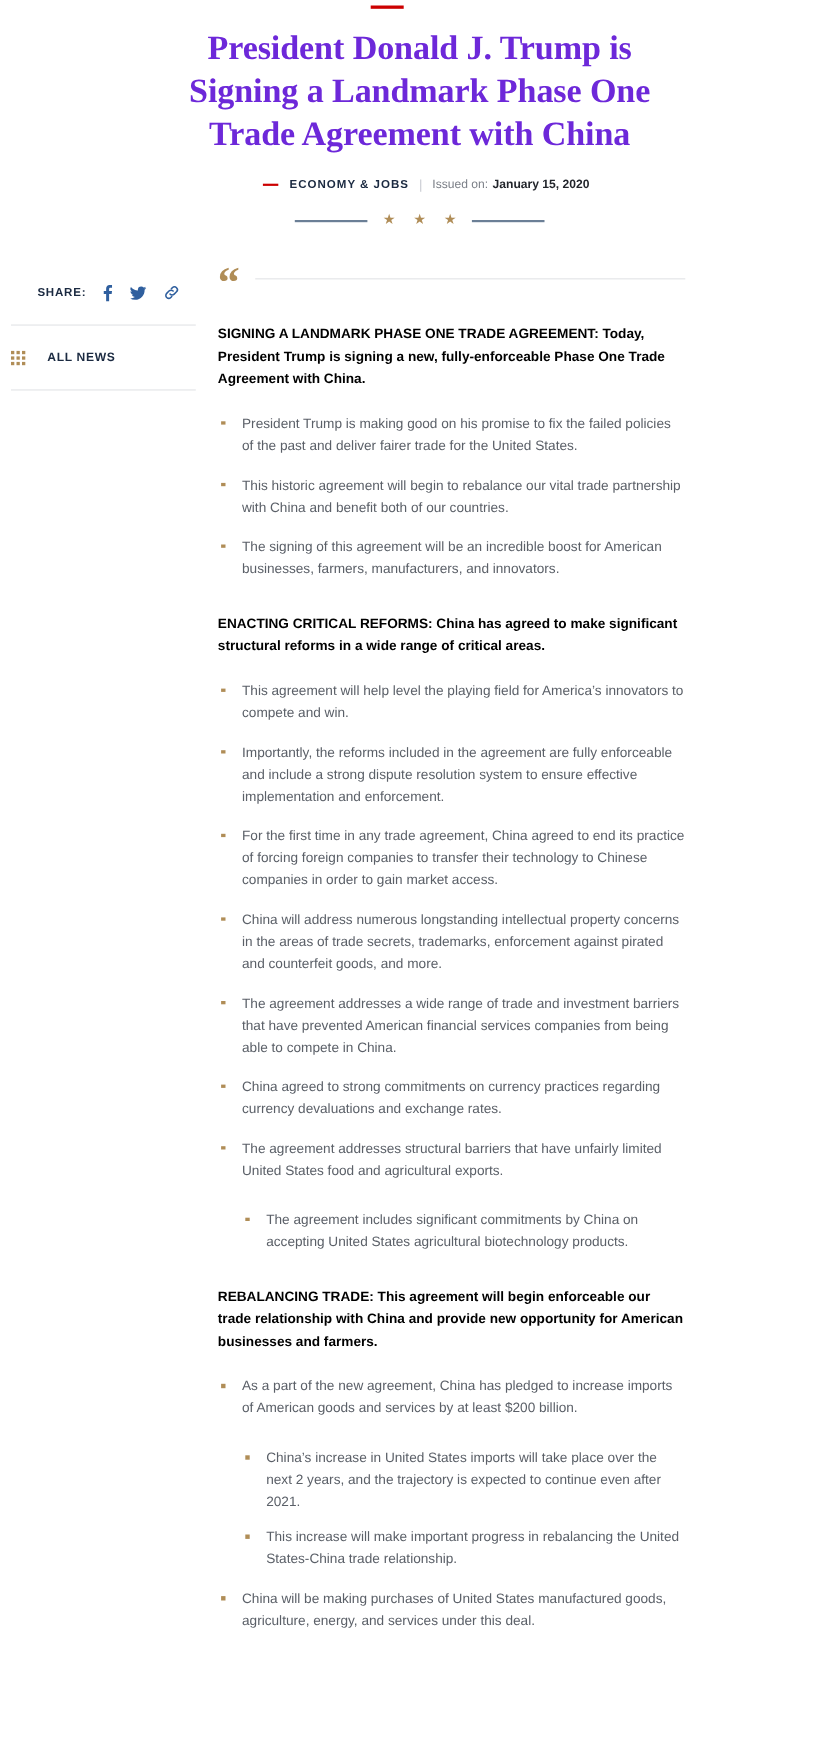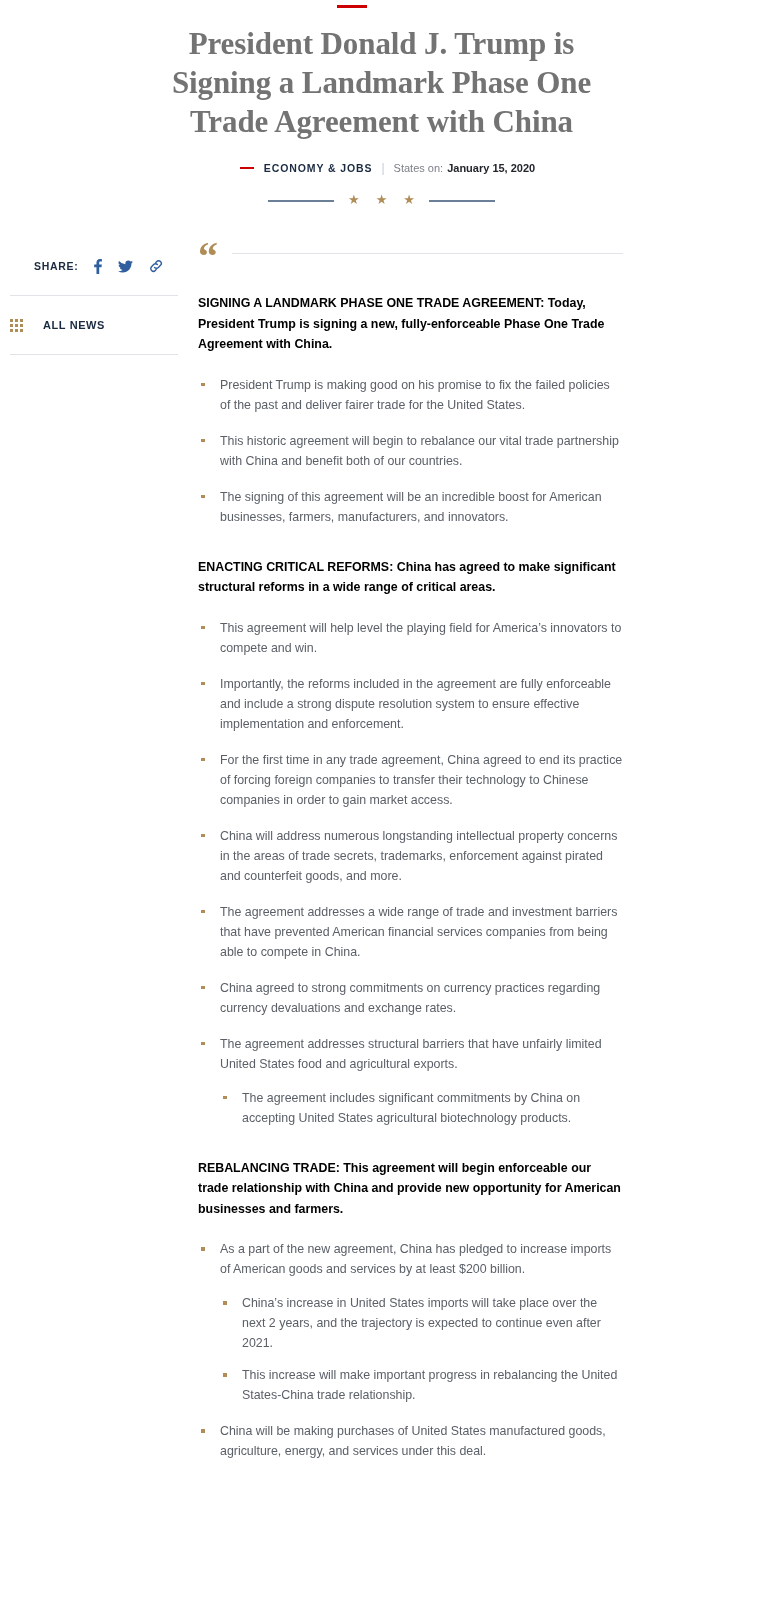--- a/index.html
+++ b/index.html
@@ -17,21 +17,21 @@
     position: absolute; left: 337px; top: 5px;
     width: 30px; height: 3px; background: #cc0000;
   }
 
   
   .headline {
     font-family: "Liberation Serif", serif;
     font-weight: bold;
     font-size: 31px;
     line-height: 39px;
-    color: #737373;
+    color: #6d28d9;
     text-align: center;
     margin: 8px auto 0;
     width: 470px;
     letter-spacing: -0.1px;
   }
 
   
   .meta {
     display: flex;
     align-items: center;
@@ -145,21 +145,21 @@
     padding-left: 22px;
     font-size: 12.4px;
     line-height: 20px;
     color: #5b6068;
     margin-bottom: 16px;
   }
   ul.bullets > li::before {
     content: ""; position: absolute; left: 3px; top: 8px;
     width: 3.5px; height: 3.5px; background: #b08d57;
   }
-  ul.bullets ul.sub { list-style: none; margin-top: 14px; }
+  ul.bullets ul.sub { list-style: none; margin-top: 25px; }
   ul.bullets ul.sub > li {
     position: relative; padding-left: 22px; margin-bottom: 12px;
     font-size: 12.4px; line-height: 20px; color: #5b6068;
   }
   ul.bullets ul.sub > li::before {
     content: ""; position: absolute; left: 3px; top: 8px;
     width: 3.5px; height: 3.5px; background: #b08d57;
   }
   ul.bullets > li:last-child, ul.bullets ul.sub > li:last-child { margin-bottom: 0; }
 </style>
@@ -169,21 +169,21 @@
 <div class="top-rule-wrap">
   <div class="top-rule"></div>
 </div>
 
 <h1 class="headline">President Donald J. Trump is Signing a Landmark Phase One Trade Agreement with China</h1>
 
 <div class="meta">
   <span class="meta-dash"></span>
   <span class="meta-cat">ECONOMY &amp; JOBS</span>
   <span class="meta-sep">|</span>
-  <span class="meta-issued">States on:</span>
+  <span class="meta-issued">Issued on:</span>
   <span class="meta-date">January 15, 2020</span>
 </div>
 
 <div class="stars">
   <span class="line left"></span>
   <span class="star">★</span>
   <span class="star">★</span>
   <span class="star">★</span>
   <span class="line right"></span>
 </div>

